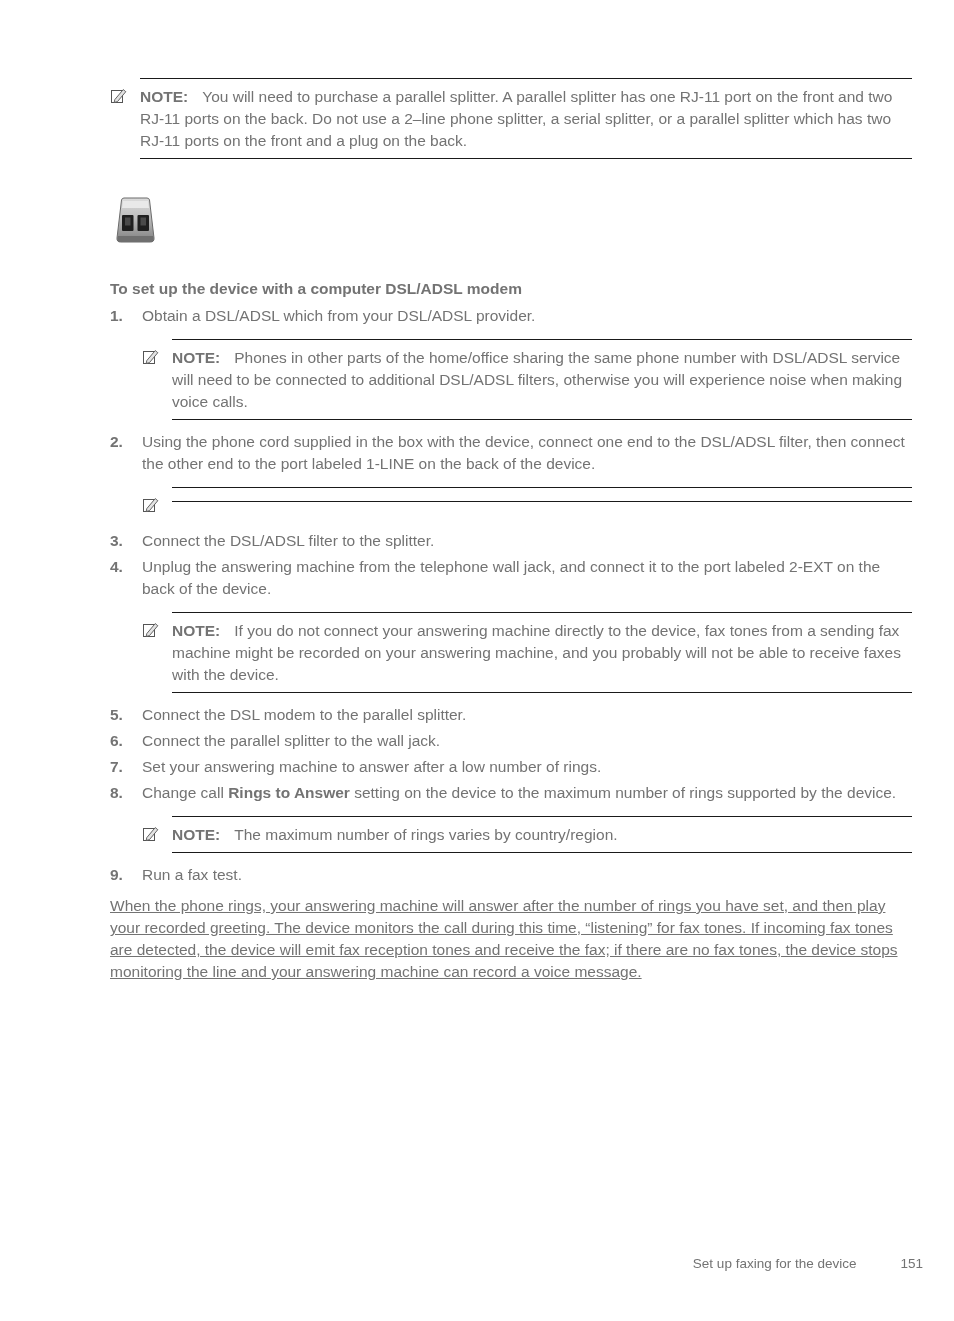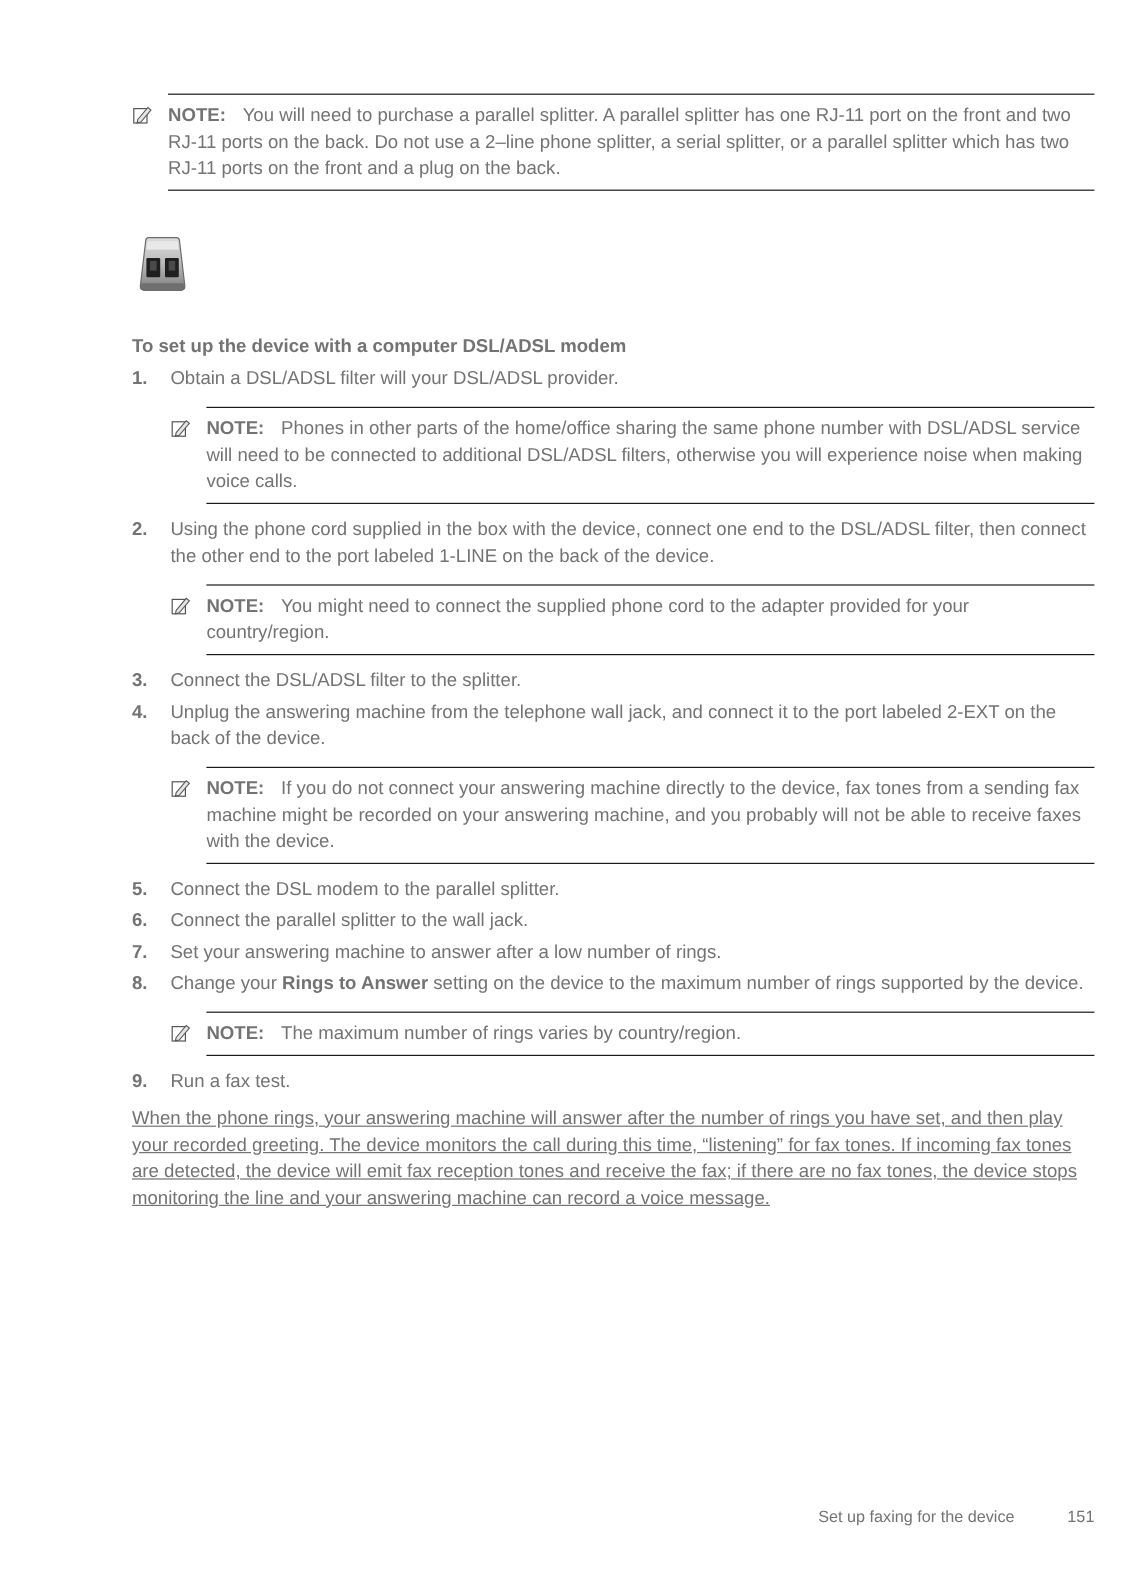--- a/index.html
+++ b/index.html
@@ -32,21 +32,21 @@
   
   .heading{font-weight:bold;font-size:15.5px;line-height:22px;margin:33px 0 5px;}
   .steps{margin-top:0;}
   .step{display:flex;margin-top:4px;}
   .step-num{flex:0 0 32px;font-weight:bold;}
   .step-body{flex:1;}
   .b{font-weight:bold;}
   .closing{margin-top:9px;text-decoration:underline;}
   
   .footer{
-    position:absolute;top:1255px;right:70px;
+    position:absolute;top:1255px;right:59px;
     display:flex;align-items:baseline;
     font-size:13.5px;line-height:18px;
   }
   .footer .page-num{margin-left:44px;}
 </style>
 </head>
 <body>
 
 <div class="page">
 
@@ -80,21 +80,21 @@
       <rect x="28.5" y="22.5" width="5.5" height="8" fill="#4a4a4a"></rect>
     </svg>
   </div>
 
   <h2 class="heading">To set up the device with a computer DSL/ADSL modem</h2>
 
   <div class="steps">
 
     <div class="step">
       <span class="step-num">1.</span>
-      <div class="step-body">Obtain a DSL/ADSL filter will your DSL/ADSL provider.</div>
+      <div class="step-body">Obtain a DSL/ADSL which from your DSL/ADSL provider.</div>
     </div>
 
     <div class="note nested">
       <div class="note-icon-cell">
         <svg width="17" height="17" viewBox="0 0 17 17" aria-hidden="true">
           <rect x="1.5" y="3.5" width="11" height="12" fill="#ffffff" stroke="#555555" stroke-width="1"></rect>
           <path d="M4.8 12.6 L13.2 2.6 L15.8 4.7 L7.4 14.7 L4.2 15.4 Z" fill="#e3e3e3" stroke="#555555" stroke-width="0.9"></path>
         </svg>
       </div>
       <div class="note-panel">
@@ -108,21 +108,20 @@
     </div>
 
     <div class="note nested">
       <div class="note-icon-cell">
         <svg width="17" height="17" viewBox="0 0 17 17" aria-hidden="true">
           <rect x="1.5" y="3.5" width="11" height="12" fill="#ffffff" stroke="#555555" stroke-width="1"></rect>
           <path d="M4.8 12.6 L13.2 2.6 L15.8 4.7 L7.4 14.7 L4.2 15.4 Z" fill="#e3e3e3" stroke="#555555" stroke-width="0.9"></path>
         </svg>
       </div>
       <div class="note-panel">
-        <p class="note-para"><span class="note-label">NOTE:</span><span>You might need to connect the supplied phone cord to the adapter provided for your country/region.</span></p>
       </div>
     </div>
 
     <div class="step">
       <span class="step-num">3.</span>
       <div class="step-body">Connect the DSL/ADSL filter to the splitter.</div>
     </div>
 
     <div class="step">
       <span class="step-num">4.</span>
@@ -151,21 +150,21 @@
       <div class="step-body">Connect the parallel splitter to the wall jack.</div>
     </div>
 
     <div class="step">
       <span class="step-num">7.</span>
       <div class="step-body">Set your answering machine to answer after a low number of rings.</div>
     </div>
 
     <div class="step">
       <span class="step-num">8.</span>
-      <div class="step-body"><span>Change your </span><span class="b">Rings to Answer</span><span> setting on the device to the maximum number of rings supported by the device.</span></div>
+      <div class="step-body"><span>Change call </span><span class="b">Rings to Answer</span><span> setting on the device to the maximum number of rings supported by the device.</span></div>
     </div>
 
     <div class="note nested">
       <div class="note-icon-cell">
         <svg width="17" height="17" viewBox="0 0 17 17" aria-hidden="true">
           <rect x="1.5" y="3.5" width="11" height="12" fill="#ffffff" stroke="#555555" stroke-width="1"></rect>
           <path d="M4.8 12.6 L13.2 2.6 L15.8 4.7 L7.4 14.7 L4.2 15.4 Z" fill="#e3e3e3" stroke="#555555" stroke-width="0.9"></path>
         </svg>
       </div>
       <div class="note-panel">

